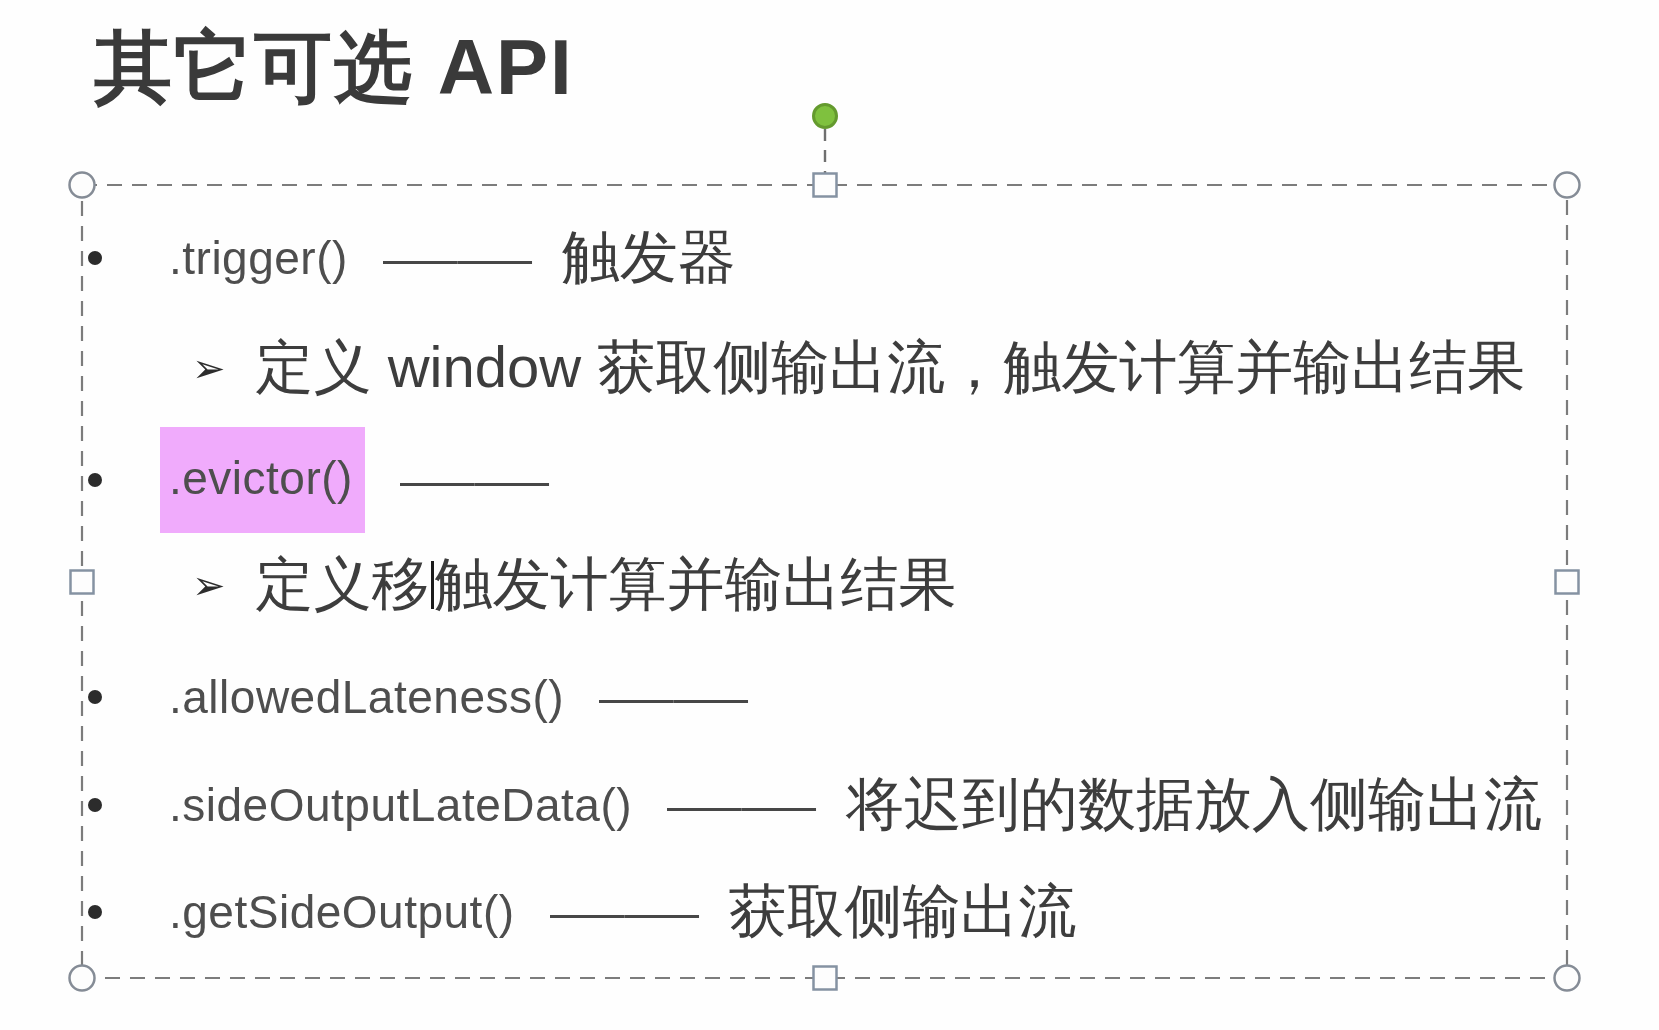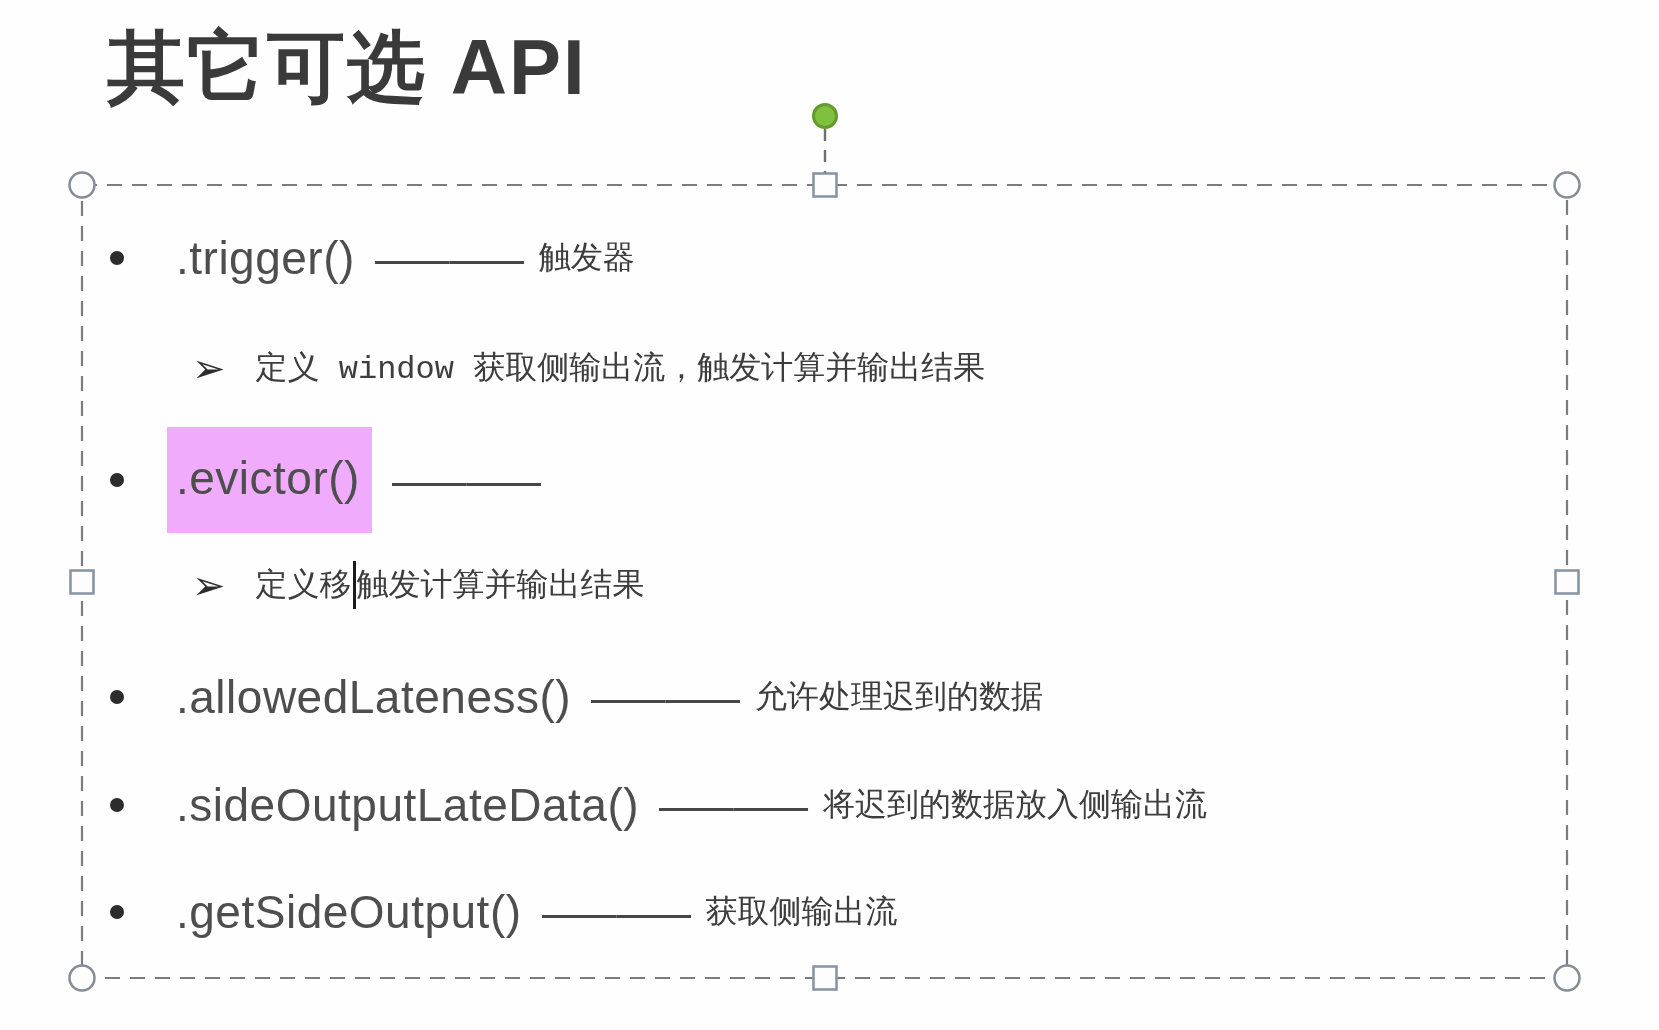--- a/index.html
+++ b/index.html
@@ -5,50 +5,49 @@
   html,body{margin:0;padding:0;}
   body{
     width:1659px;height:1030px;position:relative;overflow:hidden;
     background:#fefefe;
     font-family:"Liberation Sans","DejaVu Sans",sans-serif;
   }
   .page-title{
     position:absolute;left:94px;top:16px;
     font-size:78px;font-weight:700;color:#3a3a3a;letter-spacing:2px;
     white-space:nowrap;
-    margin-left:13px;
   }
   .overlay{position:absolute;left:0;top:0;width:1659px;height:1030px;z-index:1;}
   .content{position:absolute;left:0;top:0;width:1659px;height:1030px;z-index:2;}
   .row{
     position:absolute;left:0;height:56px;display:flex;align-items:center;
     white-space:nowrap;
   }
-  .l1{padding-left:110px;}
+  .l1{padding-left:88px;gap:15px;}
   .sub{padding-left:192px;}
   .dot{
     width:14px;height:14px;border-radius:50%;background:#2c2c2c;
     margin-right:52px;flex:0 0 auto;
   }
   .arrow{
     font-size:40px;color:#2d2d2d;margin-right:30px;line-height:1;
   }
   .code{
     font-size:46px;font-weight:300;color:#4e4e4e;letter-spacing:.5px;
   }
   .hl{
     background:#f0abfc;
     padding:24px 12px 28px 9px;margin-left:-9px;
   }
   .dash{
     display:inline-block;font-size:46px;color:#474747;
     margin-left:20px;margin-right:72px;
     transform:scaleX(1.62);transform-origin:left center;
   }
-  .cn{font-size:32px;color:#3d3d3d;font-family:Liberation Mono, monospace;}
+  .cn{font-size:58px;color:#3d3d3d;}
   .caret{
     display:inline-block;width:3px;height:48px;background:#1b1b1b;
     vertical-align:-8px;margin:0 1px;
   }
 </style>
 </head>
 <body>
 
 <svg class="overlay" viewBox="0 0 1659 1030">
 
@@ -95,21 +94,20 @@
     <span class="arrow">➢</span>
     <span class="cn">定义移</span>
       <span class="caret"></span>
       <span class="cn">触发计算并输出结果</span>
   </div>
 
   <div class="row l1" style="top:669px">
     <span class="dot"></span>
     <span class="code">.allowedLateness()</span>
     <span class="dash">——</span>
-    <span class="cn">允许处理迟到的数据</span>
   </div>
 
   <div class="row l1" style="top:777px">
     <span class="dot"></span>
     <span class="code">.sideOutputLateData()</span>
     <span class="dash">——</span>
     <span class="cn">将迟到的数据放入侧输出流</span>
   </div>
 
   <div class="row l1" style="top:884px">

